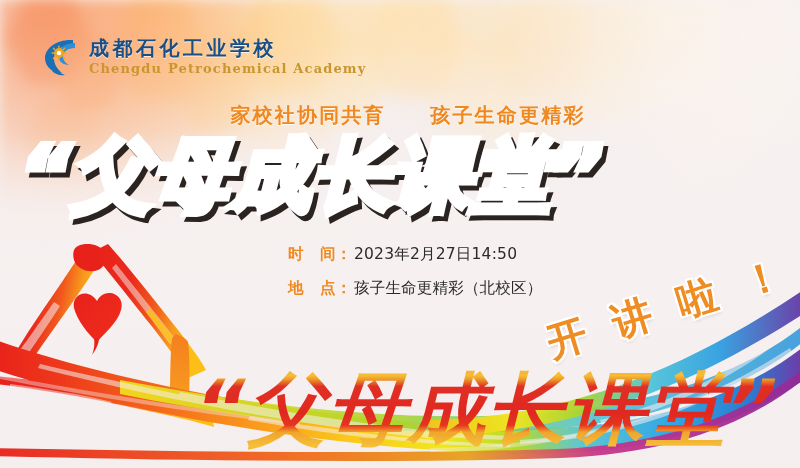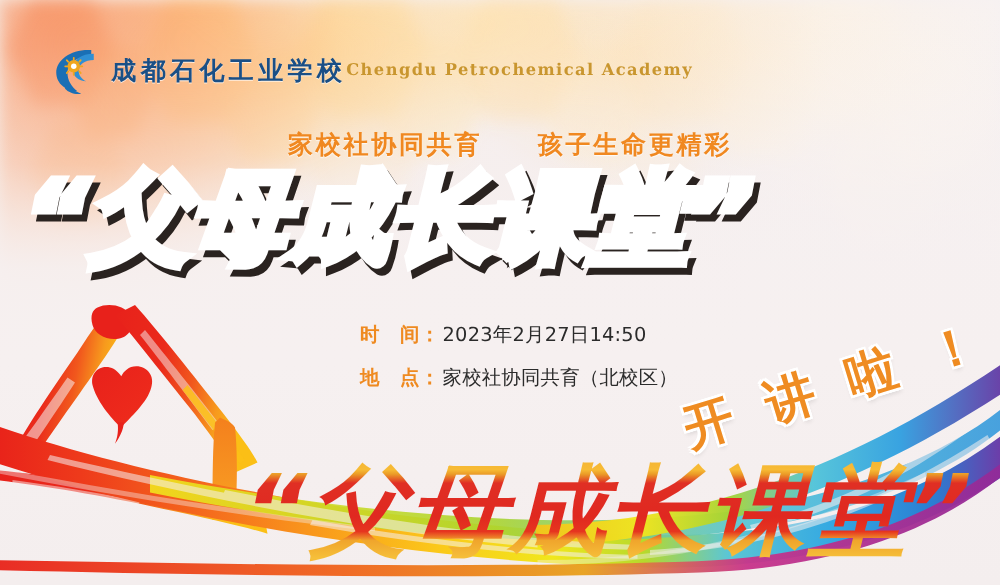--- a/index.html
+++ b/index.html
@@ -46,21 +46,21 @@
       linear-gradient(to bottom, rgba(245,238,238,0) 0%, rgba(245,238,238,.25) 28%, rgba(246,240,240,.9) 46%, #f6f0f0 62%, #f4eeee 100%),
       linear-gradient(to right, rgba(245,238,238,0) 55%, rgba(247,242,242,.75) 100%);
   }
 
   
   .logo{
     position:absolute; left:42px; top:36px;
     display:flex; align-items:center; gap:9px;
   }
   .logo-mark{ width:38px; height:40px; flex:none; }
-  .logo-text{ display:flex; flex-direction:row; line-height:1; }
+  .logo-text{ display:flex; flex-direction:column; line-height:1; }
   .logo-cn{
     font-family:"DejaVu Serif","Liberation Serif",serif;
     font-weight:700; font-size:20px; letter-spacing:3.5px;
     color:#1a4f86;
     text-shadow:0 1px 0 rgba(255,255,255,.7);
   }
   .logo-en{
     font-family:"DejaVu Serif","Liberation Serif",serif;
     font-size:13px; letter-spacing:1.15px; font-weight:700;
     color:#c9962f; margin-top:4px; white-space:nowrap;
@@ -117,21 +117,21 @@
       #e02f24 25%, #e02820 55%, #e6351f 68%,
       #f0a52c 76%, #f6c03a 92%, #f3b031 100%);
     -webkit-background-clip:text;
     background-clip:text;
     -webkit-text-fill-color:transparent;
     color:transparent;
   }
 
   
   .info{
-    position:absolute; left:288px; top:258px;
+    position:absolute; left:288px; top:244px;
     font-family:"DejaVu Sans","Liberation Sans",sans-serif;
   }
   .info-row{
     display:flex; align-items:baseline;
     margin-bottom:13px;
     font-size:15.5px;
   }
   .info-label{
     color:#ef8a20; font-weight:700;
     letter-spacing:.5px;
@@ -229,21 +229,21 @@
     </div>
   </div>
 
   <div class="info">
     <div class="info-row">
       <span class="info-label">时　间：</span>
       <span class="info-value">2023年2月27日14:50</span>
     </div>
     <div class="info-row">
       <span class="info-label">地　点：</span>
-      <span class="info-value">家校社协同共育（北校区）</span>
+      <span class="info-value">孩子生命更精彩（北校区）</span>
     </div>
   </div>
 
   <svg class="house" viewBox="0 0 250 190">
     <defs>
       <linearGradient id="gHouse" x1="0" y1="0" x2="1" y2="0.25">
         <stop offset="0%" stop-color="#e8211b"></stop>
         <stop offset="38%" stop-color="#ea2a1b"></stop>
         <stop offset="62%" stop-color="#f1581d"></stop>
         <stop offset="82%" stop-color="#f79a1d"></stop>

